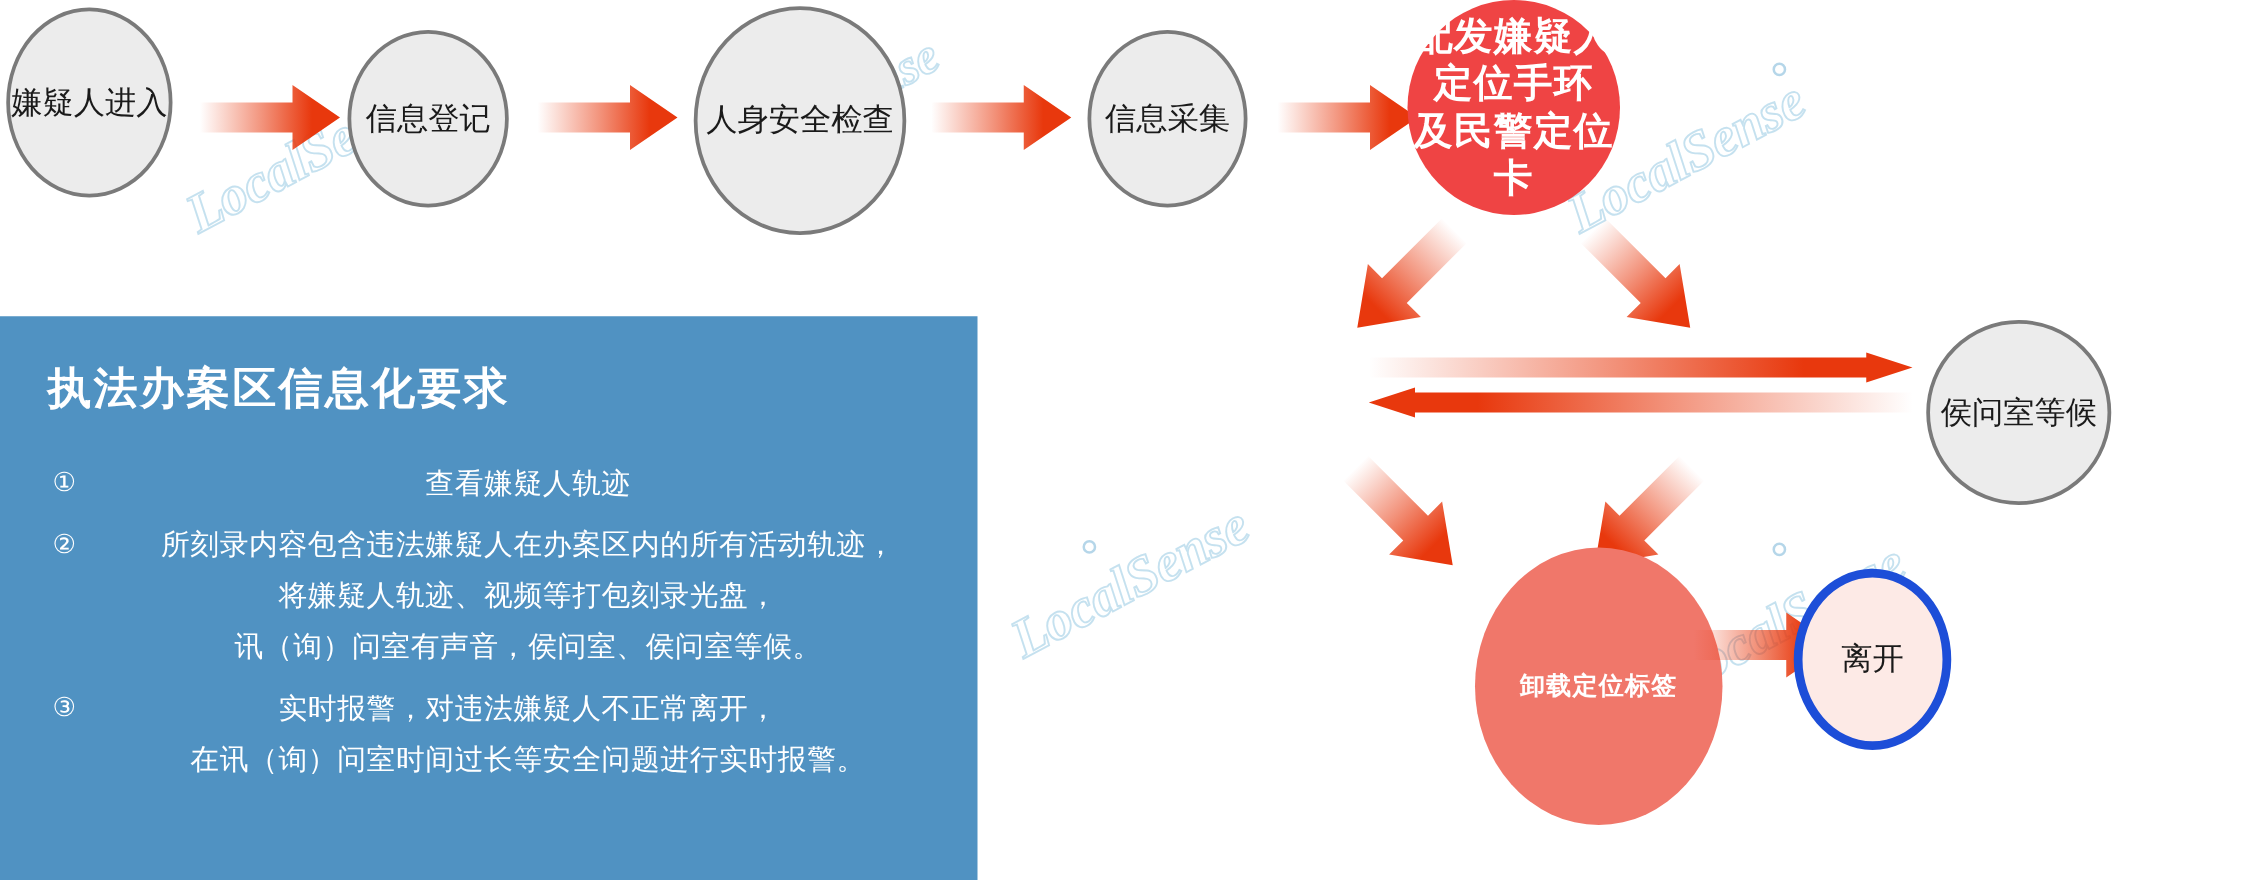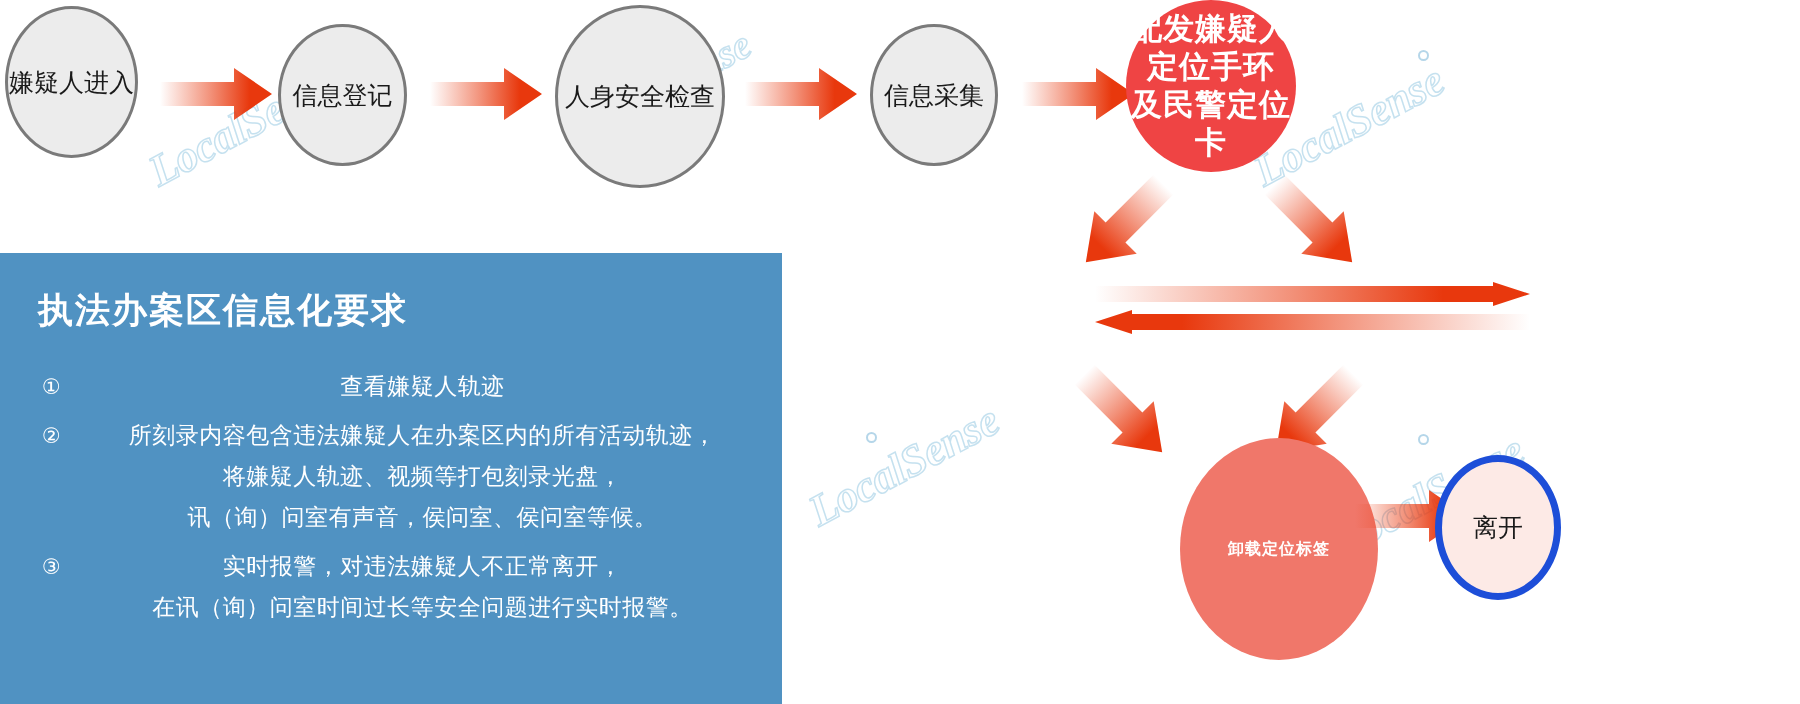--- a/index.html
+++ b/index.html
@@ -30,21 +30,21 @@
     border: none;
     color: #ffffff;
     font-size: 31px;
     font-weight: bold;
     letter-spacing: 1px;
   }
   .node-coral {
     background: #f0776a;
     border: none;
     color: #ffffff;
-    font-size: 16px;
+    font-size: 20px;
     font-weight: bold;
     letter-spacing: 1px;
   }
   .node-pink {
     background: #fdeae6;
     border: 7px solid #1d4ed8;
     color: #1a1a1a;
     font-size: 25px;
   }
   .node-label { display: block; white-space: pre-line; }
@@ -220,20 +220,23 @@
     <svg width="435" height="24" viewBox="0 0 435 24">
       <path d="M0,4 L398,4 L398,0 L435,12 L398,24 L398,20 L0,20 Z" fill="url(#gradRight)"></path>
     </svg>
   </div>
   <div class="arrow" style="left:1095px; top:310px;">
     <svg width="435" height="24" viewBox="0 0 435 24">
       <path d="M435,4 L37,4 L37,0 L0,12 L37,24 L37,20 L435,20 Z" fill="url(#gradLeft)"></path>
     </svg>
   </div>
 
+  <div class="node node-grey" style="left:1541px; top:256px; width:148px; height:148px;">
+    <span class="node-label">侯问室等候</span>
+  </div>
 
   <div class="arrow" style="left:1060px; top:362px;">
     <svg width="128" height="105" viewBox="0 0 128 105">
       <g transform="rotate(45 64 52)">
         <path d="M8,38 L76,38 L76,22 L118,52 L76,82 L76,66 L8,66 Z" fill="url(#gradRight)"></path>
       </g>
     </svg>
   </div>
 
   <div class="arrow" style="left:1250px; top:362px;">

